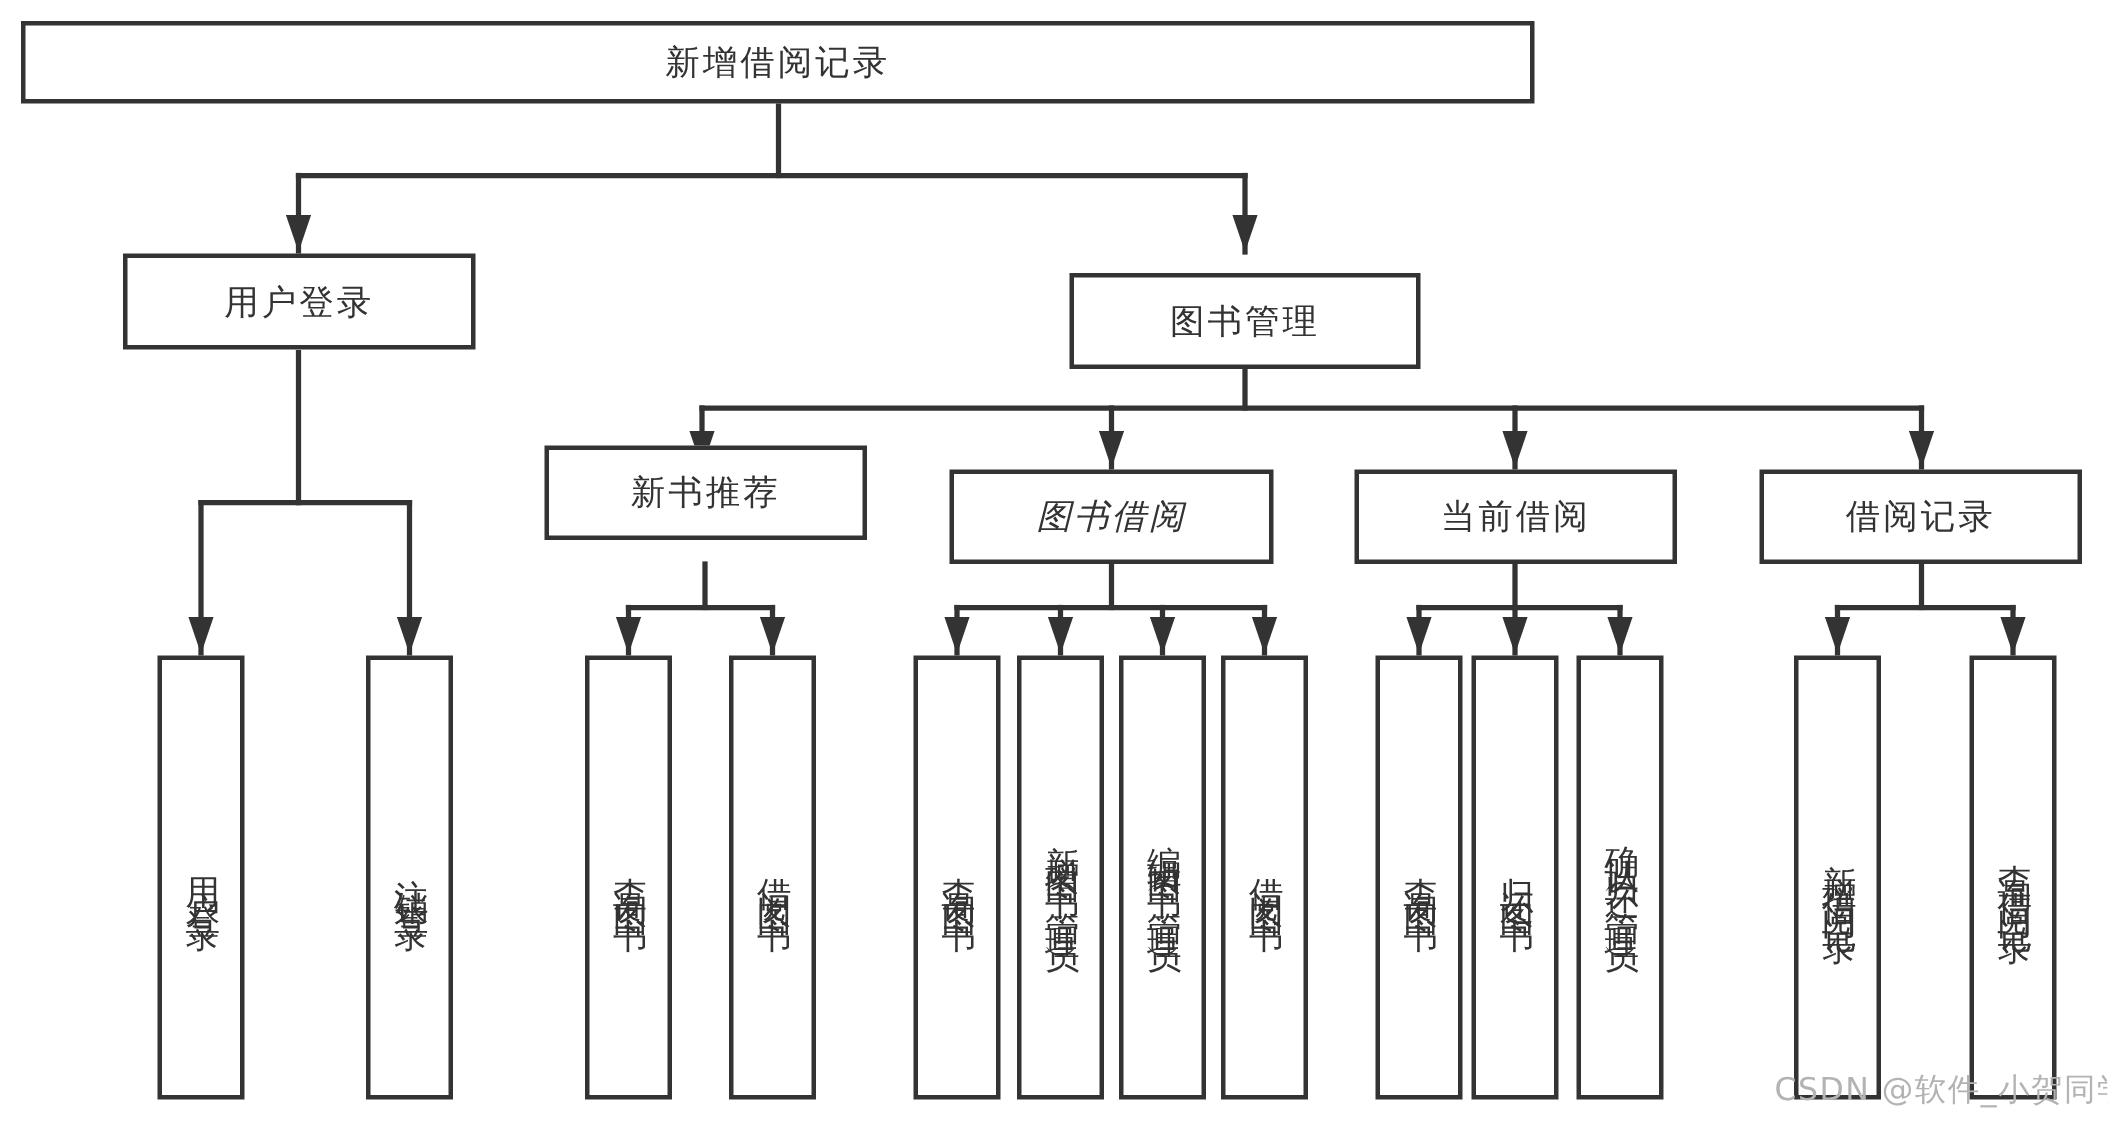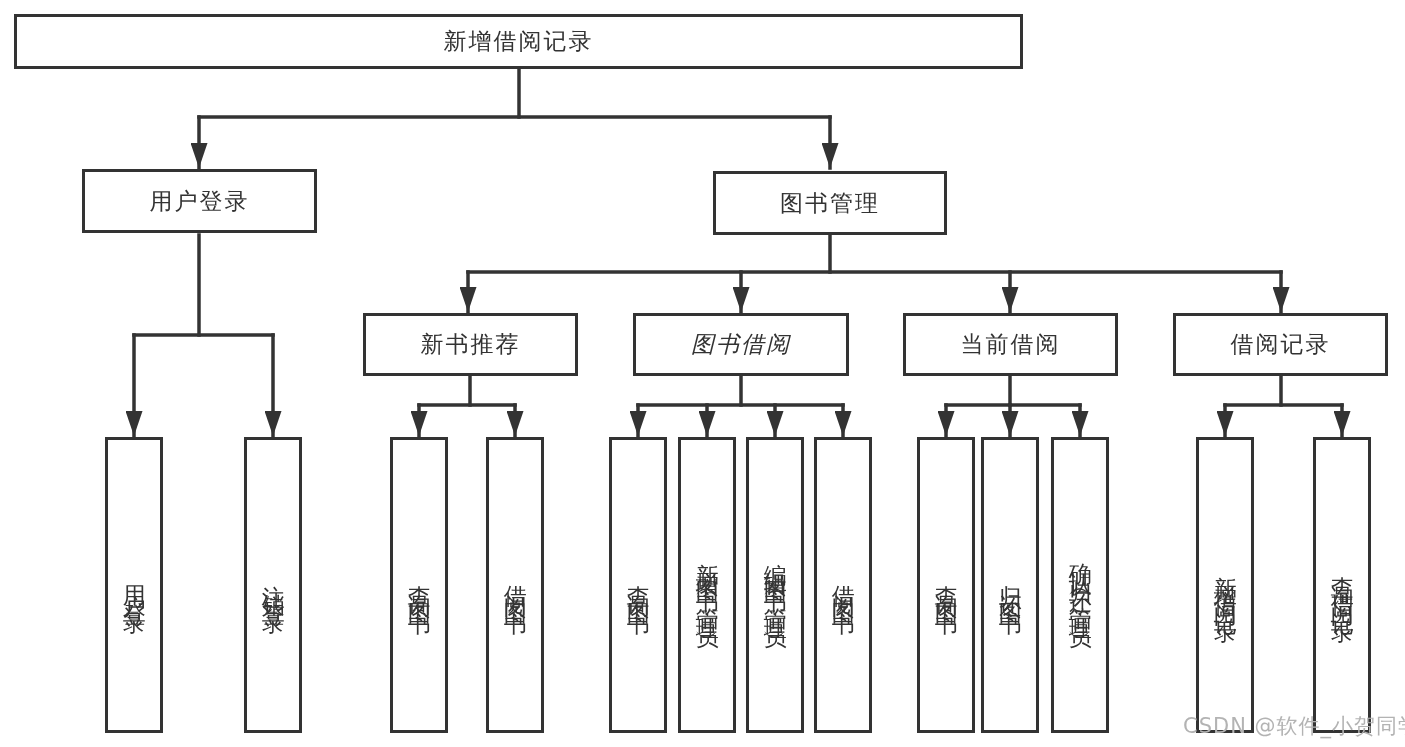--- a/index.html
+++ b/index.html
@@ -96,25 +96,25 @@
     </g>
   </svg>
 
   <div class="node hbox" style="left:14px;top:14px;width:1009px;height:55px;">
     <span>新增借阅记录</span>
   </div>
 
   <div class="node hbox" style="left:82px;top:169px;width:235px;height:64px;">
     <span>用户登录</span>
   </div>
-  <div class="node hbox" style="left:713px;top:171px;width:234px;height:64px;">
+  <div class="node hbox" style="left:713px;top:182px;width:234px;height:64px;">
     <span>图书管理</span>
   </div>
 
-  <div class="node hbox" style="left:363px;top:313px;width:215px;height:63px;align-items:center;">
+  <div class="node hbox" style="left:363px;top:297px;width:215px;height:63px;align-items:center;">
     <span>新书推荐</span>
   </div>
   <div class="node hbox" style="left:633px;top:313px;width:216px;height:63px;font-style:italic;">
     <span>图书借阅</span>
   </div>
   <div class="node hbox" style="left:903px;top:313px;width:215px;height:63px;">
     <span>当前借阅</span>
   </div>
   <div class="node hbox" style="left:1173px;top:313px;width:215px;height:63px;">
     <span>借阅记录</span>

